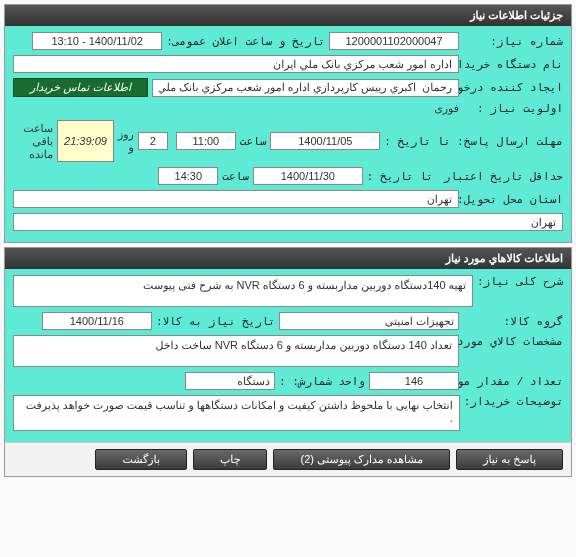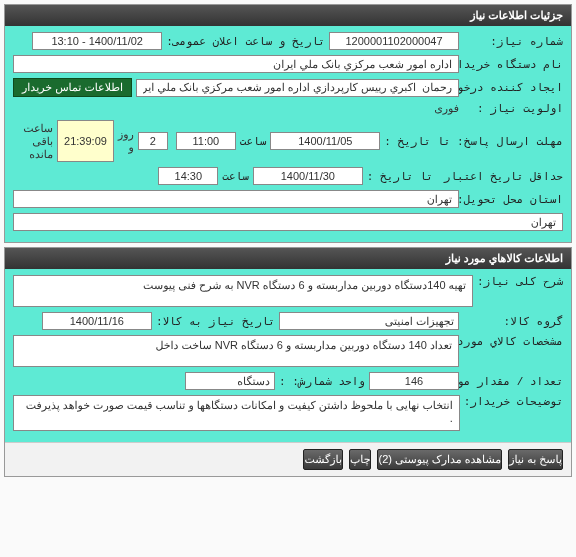--- a/index.html
+++ b/index.html
@@ -45,33 +45,35 @@
     height: 18px;
     line-height: 14px;
     text-align: center;
     color: #333;
     font-family: Tahoma, Arial, sans-serif;
   }
   .field-wide { flex: 1; text-align: right; padding: 2px 6px;}
   .link-btn {
     background: #1a6b2e;
     color: #fff;
-    padding: 2px 8px;
+    padding: 2px 16px;
     font-size: 11px;
     border: 1px solid #0d4a1c;
     cursor: pointer;
     white-space: nowrap;
+    font-style: italic;
   }
   .time-box {
     border: 1px solid #888;
     background: #ffffcc;
     padding: 14px 6px;
     font-size: 11px;
     color: #333;
     direction: ltr;
+    font-style: italic;
   }
   .trail-text {
     color: #333;
     font-size: 11px;
     text-align: right;
   }
   .textarea {
     border: 1px solid #888;
     background: #fff;
     width: 100%;
@@ -89,21 +91,21 @@
     gap: 6px;
     padding: 6px 8px;
     justify-content: flex-start;
     border-top: 1px solid #ccc;
     background: #f2f2f2;
   }
   .btn {
     background: linear-gradient(to bottom, #6a6a6a, #3a3a3a);
     color: #fff;
     border: 1px solid #222;
-    padding: 3px 0;
+    padding: 3px 26px;
     font-size: 11px;
     cursor: pointer;
     border-radius: 2px;
     font-family: Tahoma, Arial, sans-serif;
   }
   .w60 { width: 60px; }
   .w90 { width: 90px; }
   .w110 { width: 110px; }
   .w130 { width: 130px; }
   .w30 { width: 30px; }

